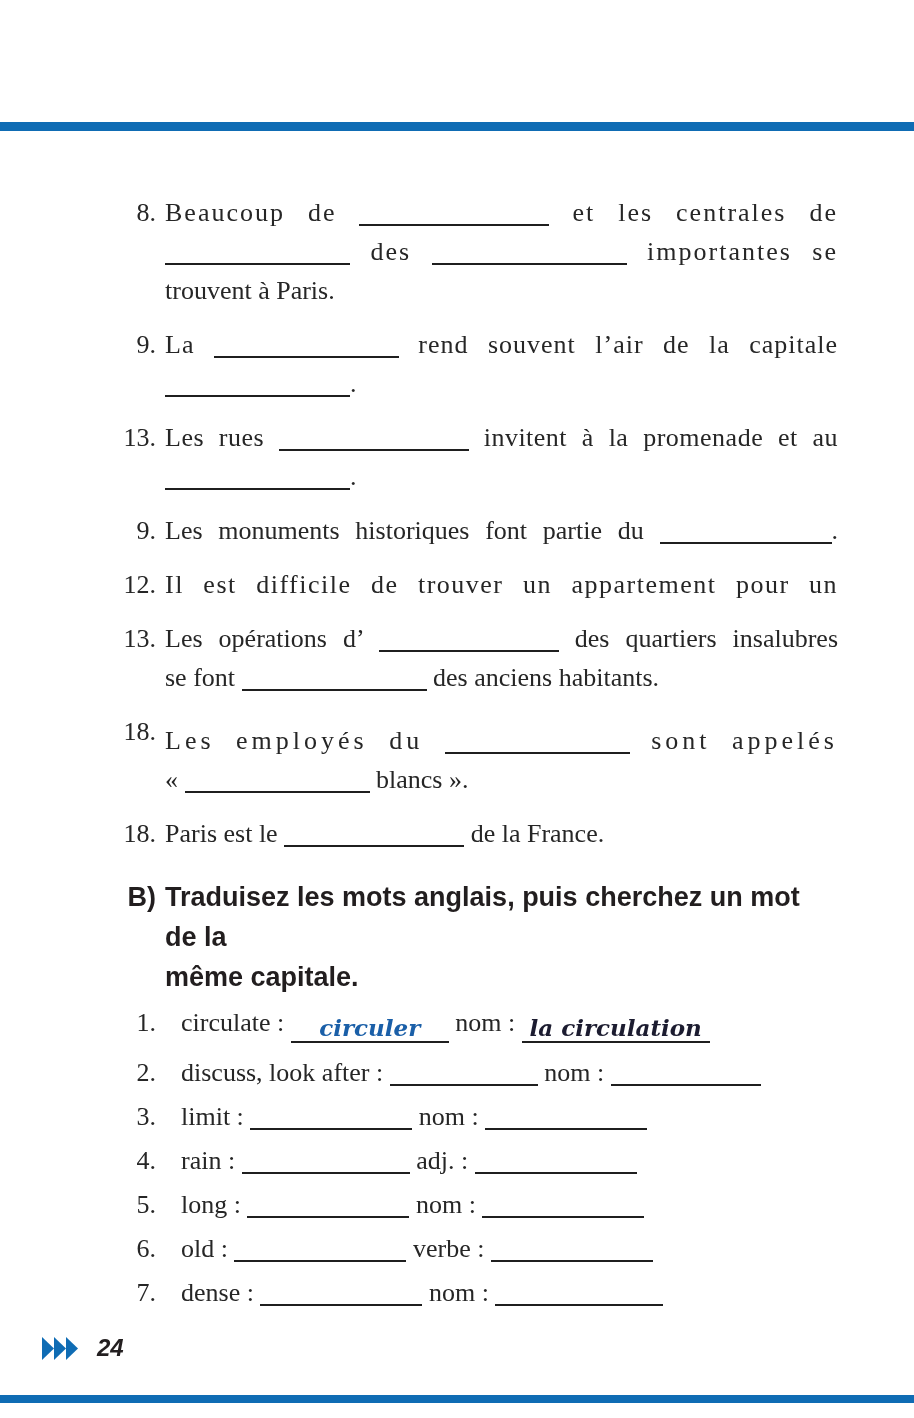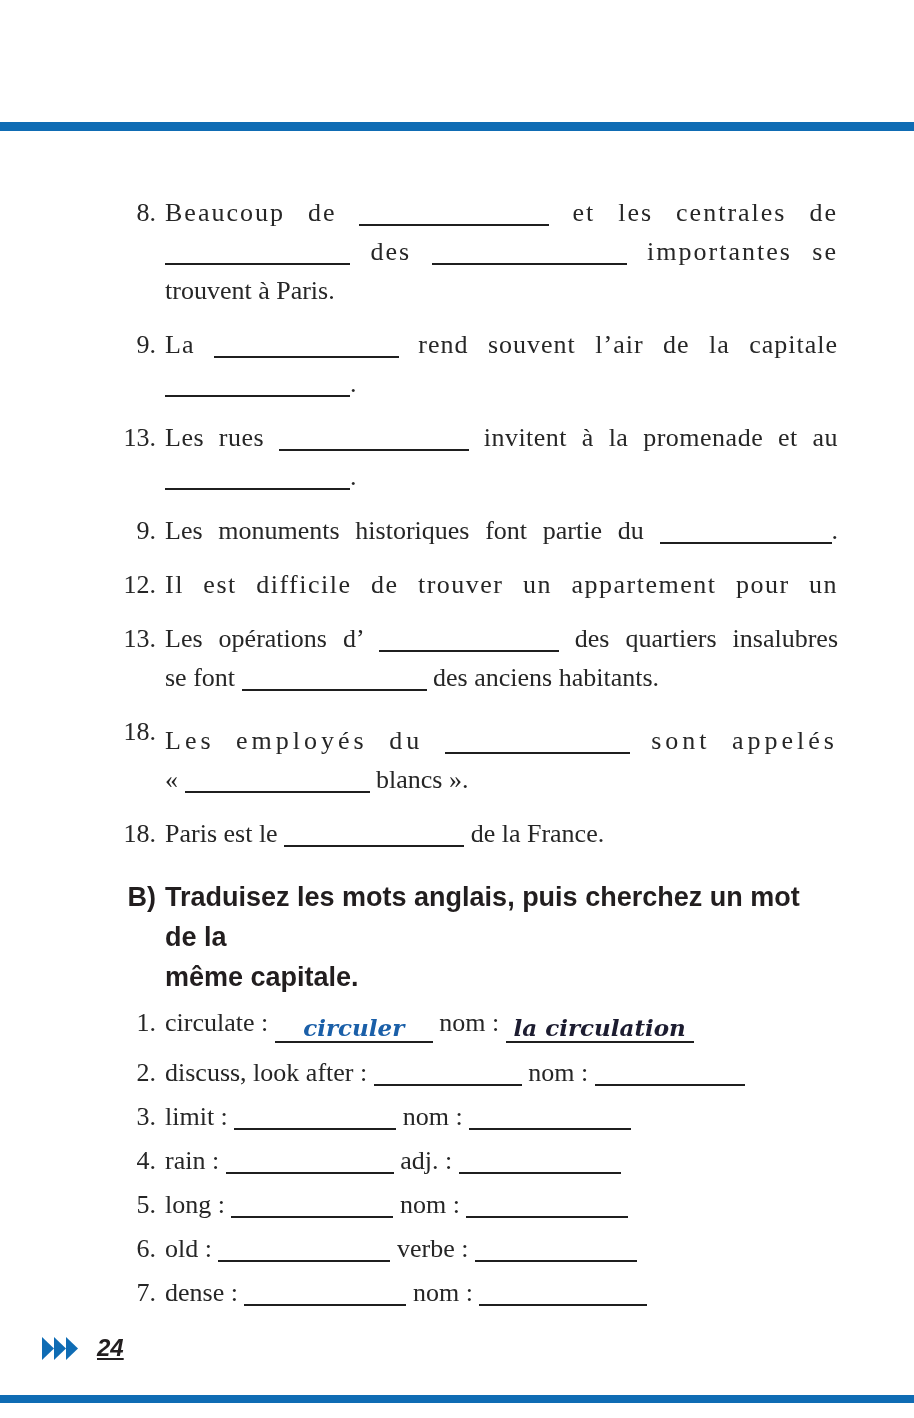--- a/index.html
+++ b/index.html
@@ -58,31 +58,31 @@
   .answer.blue{color:#1a5fa8;}
   .answer.dark{color:#1c1c30;}
 
   
   .b-heading{display:flex;margin-top:24px;font-family:"Liberation Sans", sans-serif;
     font-weight:bold;font-size:27px;line-height:40px;color:#221e1f;}
   .b-heading .num{font-family:"Liberation Sans", sans-serif;}
   .b-title{flex:1;margin-left:9px;}
   .b-list{margin-top:12px;}
   .b-item{display:flex;margin-bottom:16px;font-size:26px;line-height:28px;}
-  .b-body{flex:1;margin-left:9px;white-space:nowrap;}
+  .b-body{flex:1;margin-left:25px;white-space:nowrap;}
 
   
   .footer{
     position:absolute;top:1334px;left:42px;
     display:flex;align-items:center;gap:11px;
   }
   .page-num{
     font-family:"Liberation Sans", sans-serif;
     font-weight:bold;font-style:italic;
-    font-size:24px;color:#231f20;text-decoration:underline;
+    font-size:24px;color:#231f20;
   }
 </style>
 </head>
 <body>
 
 <div class="page">
   <div class="top-bar"></div>
 
   <div class="content">
     <div id="exercise-a-list">

